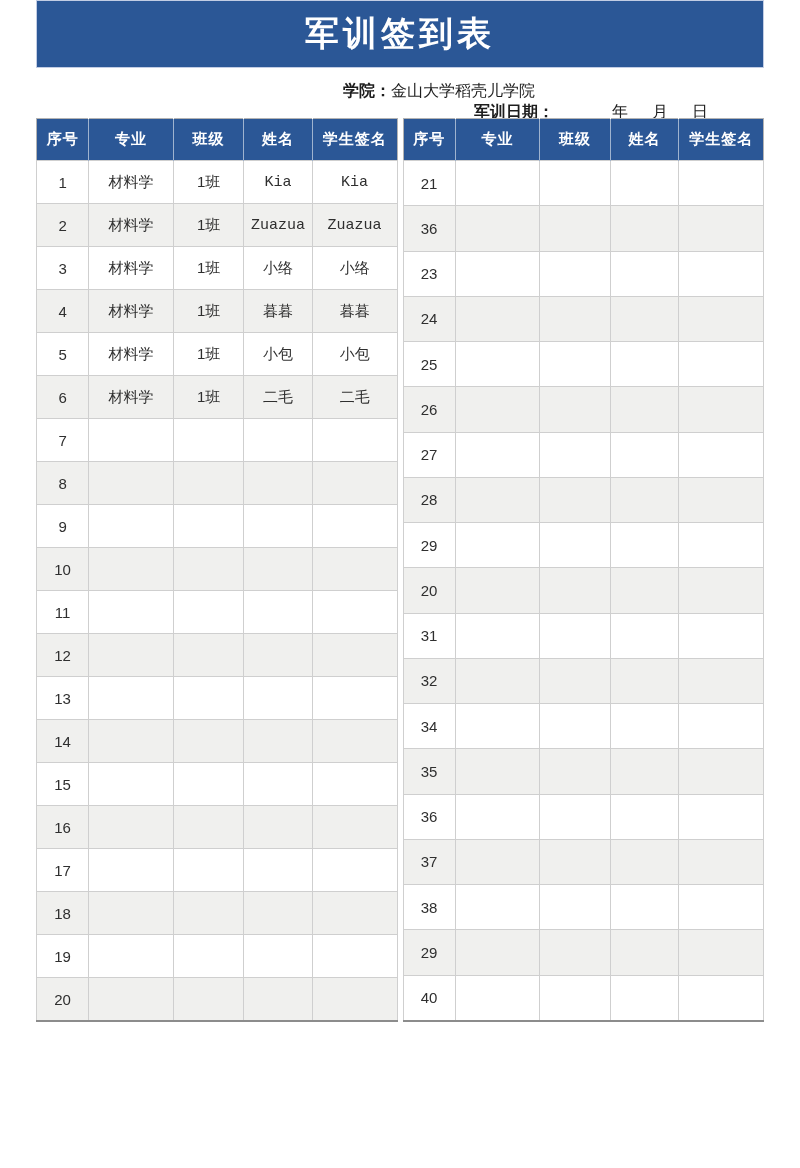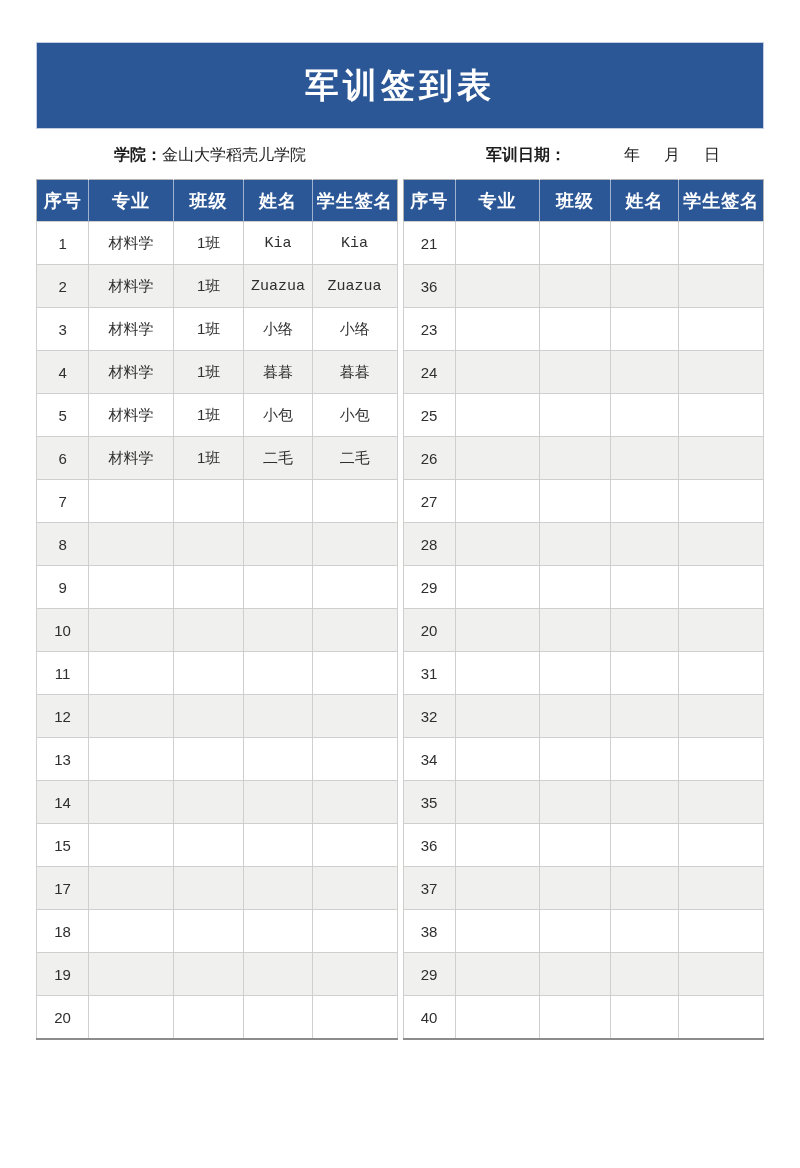--- a/index.html
+++ b/index.html
@@ -13,22 +13,21 @@
     width: 800px;
     height: 1168px;
     background: #ffffff;
     overflow: hidden;
   }
   .content {
     padding: 0 36px;
   }
   
   .title-bar {
-    margin-top: 42px;
-    height: 87px;
+    height: 68px;
     background: var(--blue, #2b5796);
     border: 1px solid #c2cde4;
     box-sizing: border-box;
     display: flex;
     align-items: center;
     justify-content: center;
     font-family: Liberation Mono, monospace;
   }
   .title-bar span {
     color: #ffffff;
@@ -37,28 +36,29 @@
     letter-spacing: 4px;
   }
   
   .info-row {
     display: flex;
     align-items: center;
     margin-top: 13px;
     height: 26px;
     font-size: 16px;
     color: #1d1d1d;
+    flex-direction: column;
   }
   .college {
     margin-left: 78px;
   }
   .lbl { font-weight: bold; }
   .date-group {
     margin-left: auto;
-    margin-right: 44px;
+    margin-right: 56px;
     display: flex;
     align-items: flex-start;
   }
   .date-group .lbl { margin-right: 34px; }
   .date-unit { margin-left: 24px; }
   .date-unit:first-of-type { margin-left: 0; }
   
   .tables {
     display: flex;
     gap: 5px;
@@ -67,21 +67,21 @@
   table {
     width: 50%;
     border-collapse: collapse;
     table-layout: fixed;
     border: 1px solid #b3b3b3;
     border-bottom: 2px solid #8c8c8c;
   }
   th {
     background: var(--blue, #2b5796);
     color: #ffffff;
-    font-size: 18px;
+    font-size: 15px;
     font-weight: bold;
     height: 41px;
     padding: 0;
     border-right: 1px solid rgba(255,255,255,0.55);
     letter-spacing: 1px;
   }
   th:last-child { border-right: none; margin-left: 40px; }
   td {
     height: 42px;
     padding: 0;
@@ -239,20 +239,27 @@
               <td class="c-sign"></td>
             </tr>
             <tr>
               <td class="c-no">15</td>
               <td class="c-major"></td>
               <td class="c-class"></td>
               <td class="c-name"></td>
               <td class="c-sign"></td>
             </tr>
             <tr>
+              <td class="c-no">16</td>
+              <td class="c-major"></td>
+              <td class="c-class"></td>
+              <td class="c-name"></td>
+              <td class="c-sign"></td>
+            </tr>
+            <tr>
               <td class="c-no">17</td>
               <td class="c-major"></td>
               <td class="c-class"></td>
               <td class="c-name"></td>
               <td class="c-sign"></td>
             </tr>
             <tr>
               <td class="c-no">18</td>
               <td class="c-major"></td>
               <td class="c-class"></td>

